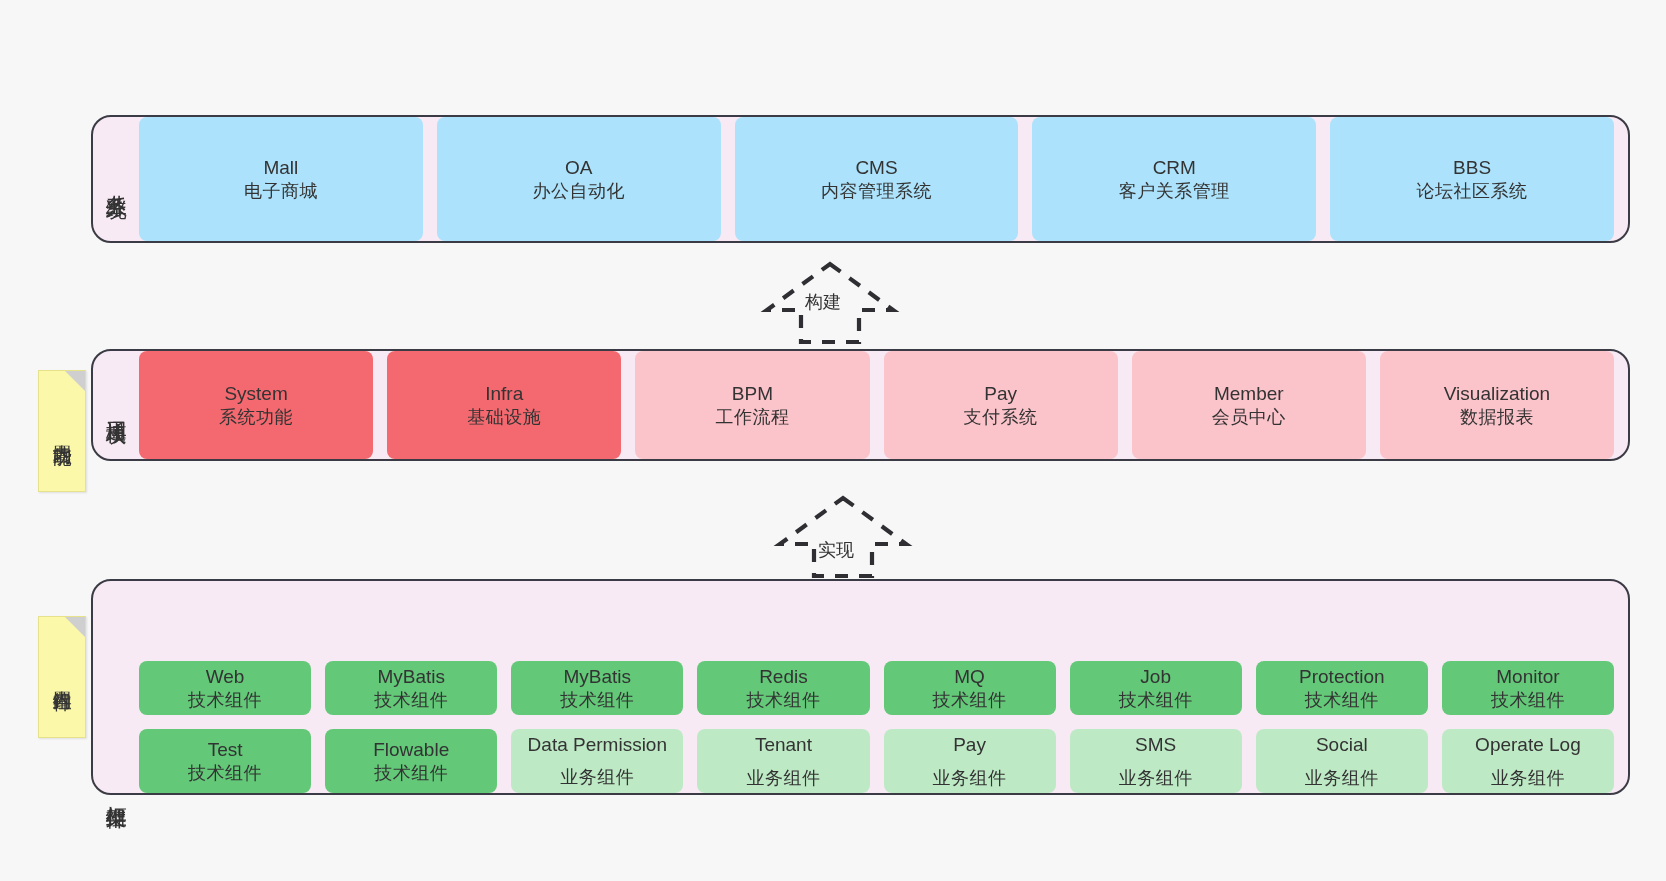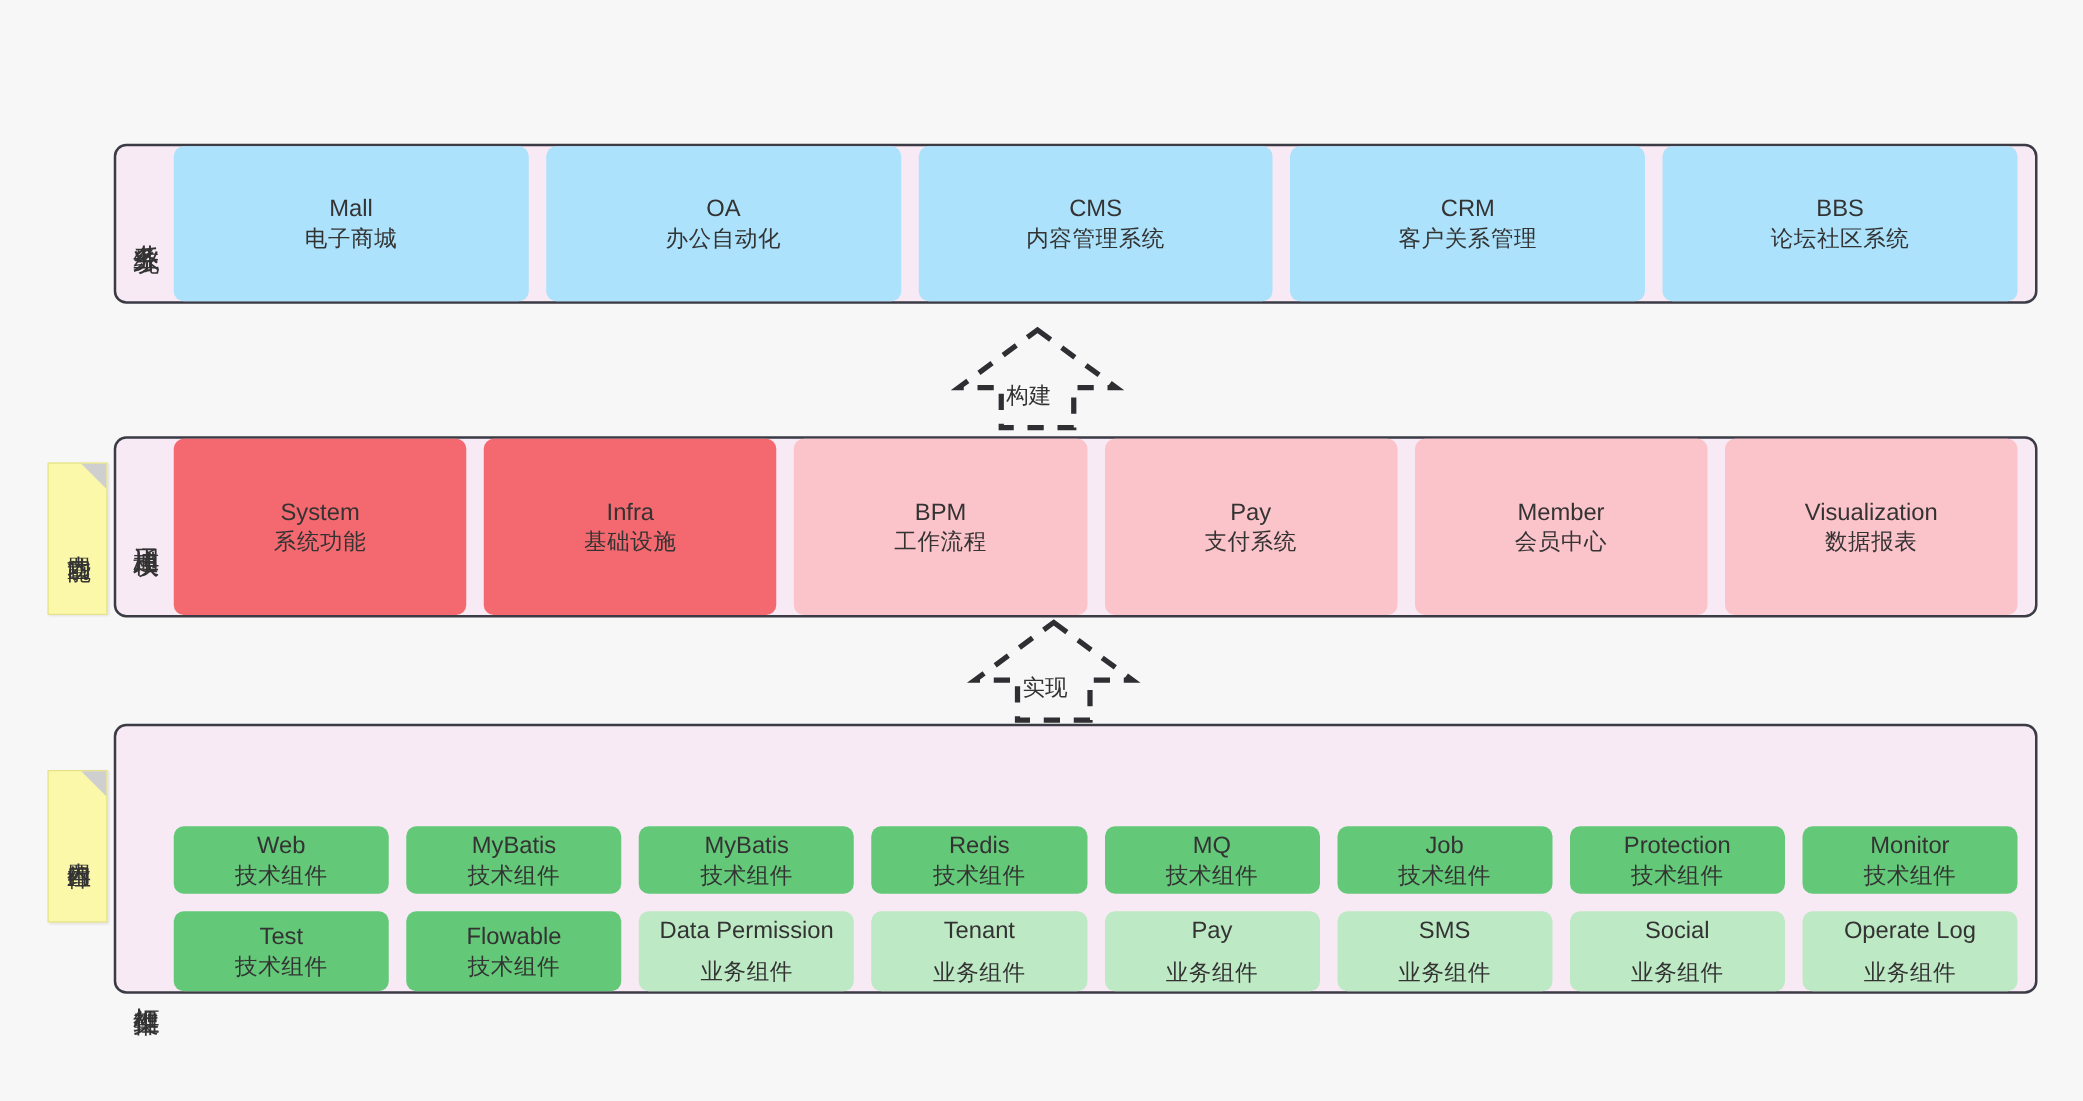--- a/index.html
+++ b/index.html
@@ -19,21 +19,21 @@
     position: relative;
     width: 1666px;
     height: 881px;
   }
 
   
   .layer {
     position: absolute;
     background: #f8eaf4;
     border: 2px solid #3b3b45;
-    border-radius: 10px;
+    border-radius: 20px;
     box-sizing: border-box;
     display: flex;
     align-items: stretch;
   }
 
   
   .layer-title {
     writing-mode: vertical-rl;
     text-orientation: upright;
     font-size: 21px;
@@ -167,29 +167,29 @@
           <span class="cn">论坛社区系统</span>
         </div>
       </div>
     </div>
   </div>
 
   <div class="arrow-wrap" style="left:755px; top:258px; width:150px; height:88px;">
     <svg width="150" height="88" viewBox="0 0 150 88">
       <path d="M75 6 L138 52 L104 52 L104 84 L46 84 L46 52 L12 52 Z" fill="#f7f7f7" stroke="#2f2f33" stroke-width="4.2" stroke-dasharray="13,11" stroke-linejoin="miter"></path>
     </svg>
-    <span class="arrow-label" style="left:50px; top:46px;">构建</span>
+    <span class="arrow-label" style="left:50px; top:32px;">构建</span>
   </div>
 
   <div class="note" style="left:38px; top:370px; width:48px; height:122px;">
     <span class="fold"></span>
     <span class="note-text">内置功能</span>
   </div>
 
-  <div class="layer" id="layer-common" style="left:91px; top:349px; width:1539px; height:145px;">
+  <div class="layer" id="layer-common" style="left:91px; top:349px; width:1539px; height:112px;">
     <div class="layer-title">通用模块</div>
     <div class="layer-body">
       <div class="row">
         <div class="node c-red">
           <span class="en">System</span>
           <span class="cn">系统功能</span>
         </div>
         <div class="node c-red">
           <span class="en">Infra</span>
           <span class="cn">基础设施</span>

